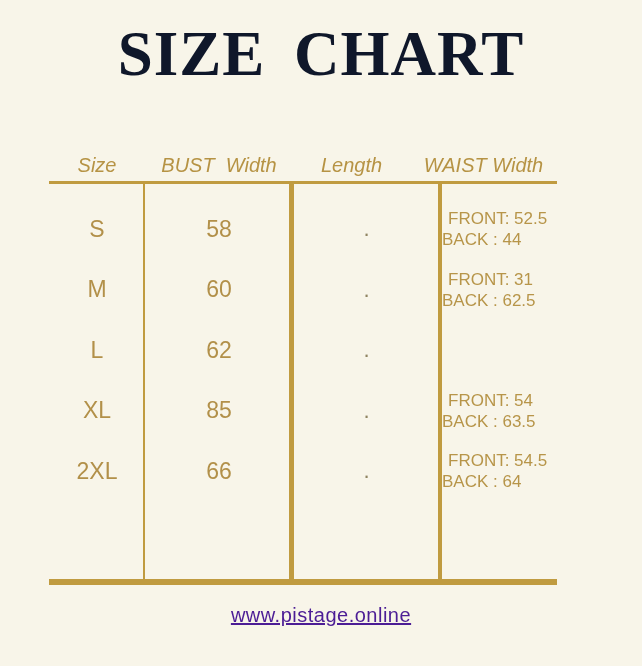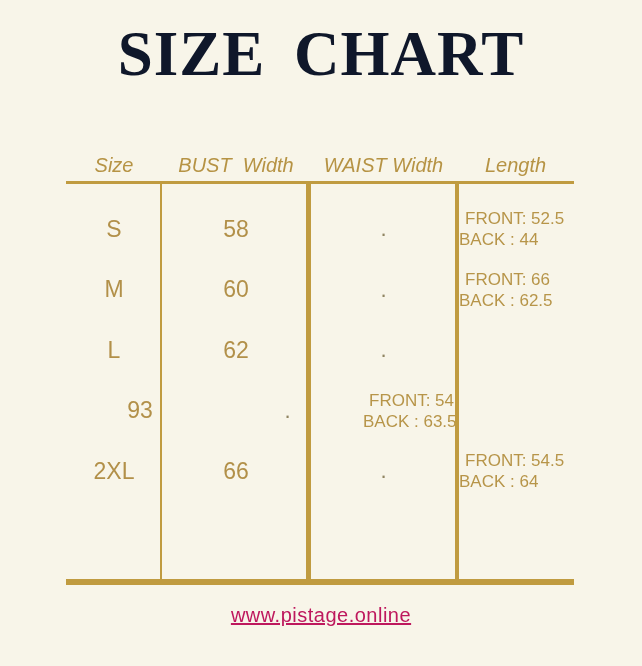--- a/index.html
+++ b/index.html
@@ -24,21 +24,21 @@
     text-align: center;
     font-family: "Liberation Serif", serif;
     font-weight: bold;
     font-size: 63px;
     letter-spacing: 1px;
     word-spacing: 12px;
     color: #0f172a;
   }
   .table-wrap {
     position: absolute;
-    left: 66px;
+    left: 49px;
     top: 150px;
     width: 508px;
   }
   .thead {
     display: flex;
     height: 31px;
     align-items: flex-end;
   }
   .th {
     font-style: italic;
@@ -96,39 +96,39 @@
   .front-line { padding-left: 6px; }
   .footer {
     position: absolute;
     top: 604px;
     left: 0;
     width: 100%;
     text-align: center;
   }
   .footer a {
     font-size: 20px;
-    color: #be185d;
+    color: #4c1d95;
     text-decoration: underline;
     letter-spacing: 0.5px;
   }
 </style>
 </head>
 <body>
 
 <div class="canvas">
 
   <h1 class="title">SIZE CHART</h1>
 
   <div class="table-wrap">
 
     <div class="thead">
       <div class="th c1">Size</div>
       <div class="th c2">BUST  Width</div>
+      <div class="th c4">Length</div>
       <div class="th c3">WAIST Width</div>
-      <div class="th c4">Length</div>
     </div>
 
     <div class="tbody">
       <div class="vline vline-1"></div>
       <div class="vline vline-2"></div>
       <div class="vline vline-3"></div>
 
       <div class="tr">
         <div class="cell-size c1">S</div>
         <div class="cell-bust c2">58</div>
@@ -137,33 +137,34 @@
           <span class="front-line">FRONT: 52.5</span>
           <span class="back-line">BACK : 44</span>
         </div>
       </div>
 
       <div class="tr">
         <div class="cell-size c1">M</div>
         <div class="cell-bust c2">60</div>
         <div class="cell-waist c3">.</div>
         <div class="cell-length c4">
-          <span class="front-line">FRONT: 66</span>
+          <span class="front-line">FRONT: 31</span>
           <span class="back-line">BACK : 62.5</span>
         </div>
       </div>
 
       <div class="tr">
         <div class="cell-size c1">L</div>
         <div class="cell-bust c2">62</div>
         <div class="cell-waist c3">.</div>
       </div>
 
       <div class="tr">
-        <div class="cell-bust c2">93</div>
+        <div class="cell-size c1">XL</div>
+        <div class="cell-bust c2">85</div>
         <div class="cell-waist c3">.</div>
         <div class="cell-length c4">
           <span class="front-line">FRONT: 54</span>
           <span class="back-line">BACK : 63.5</span>
         </div>
       </div>
 
       <div class="tr">
         <div class="cell-size c1">2XL</div>
         <div class="cell-bust c2">66</div>

